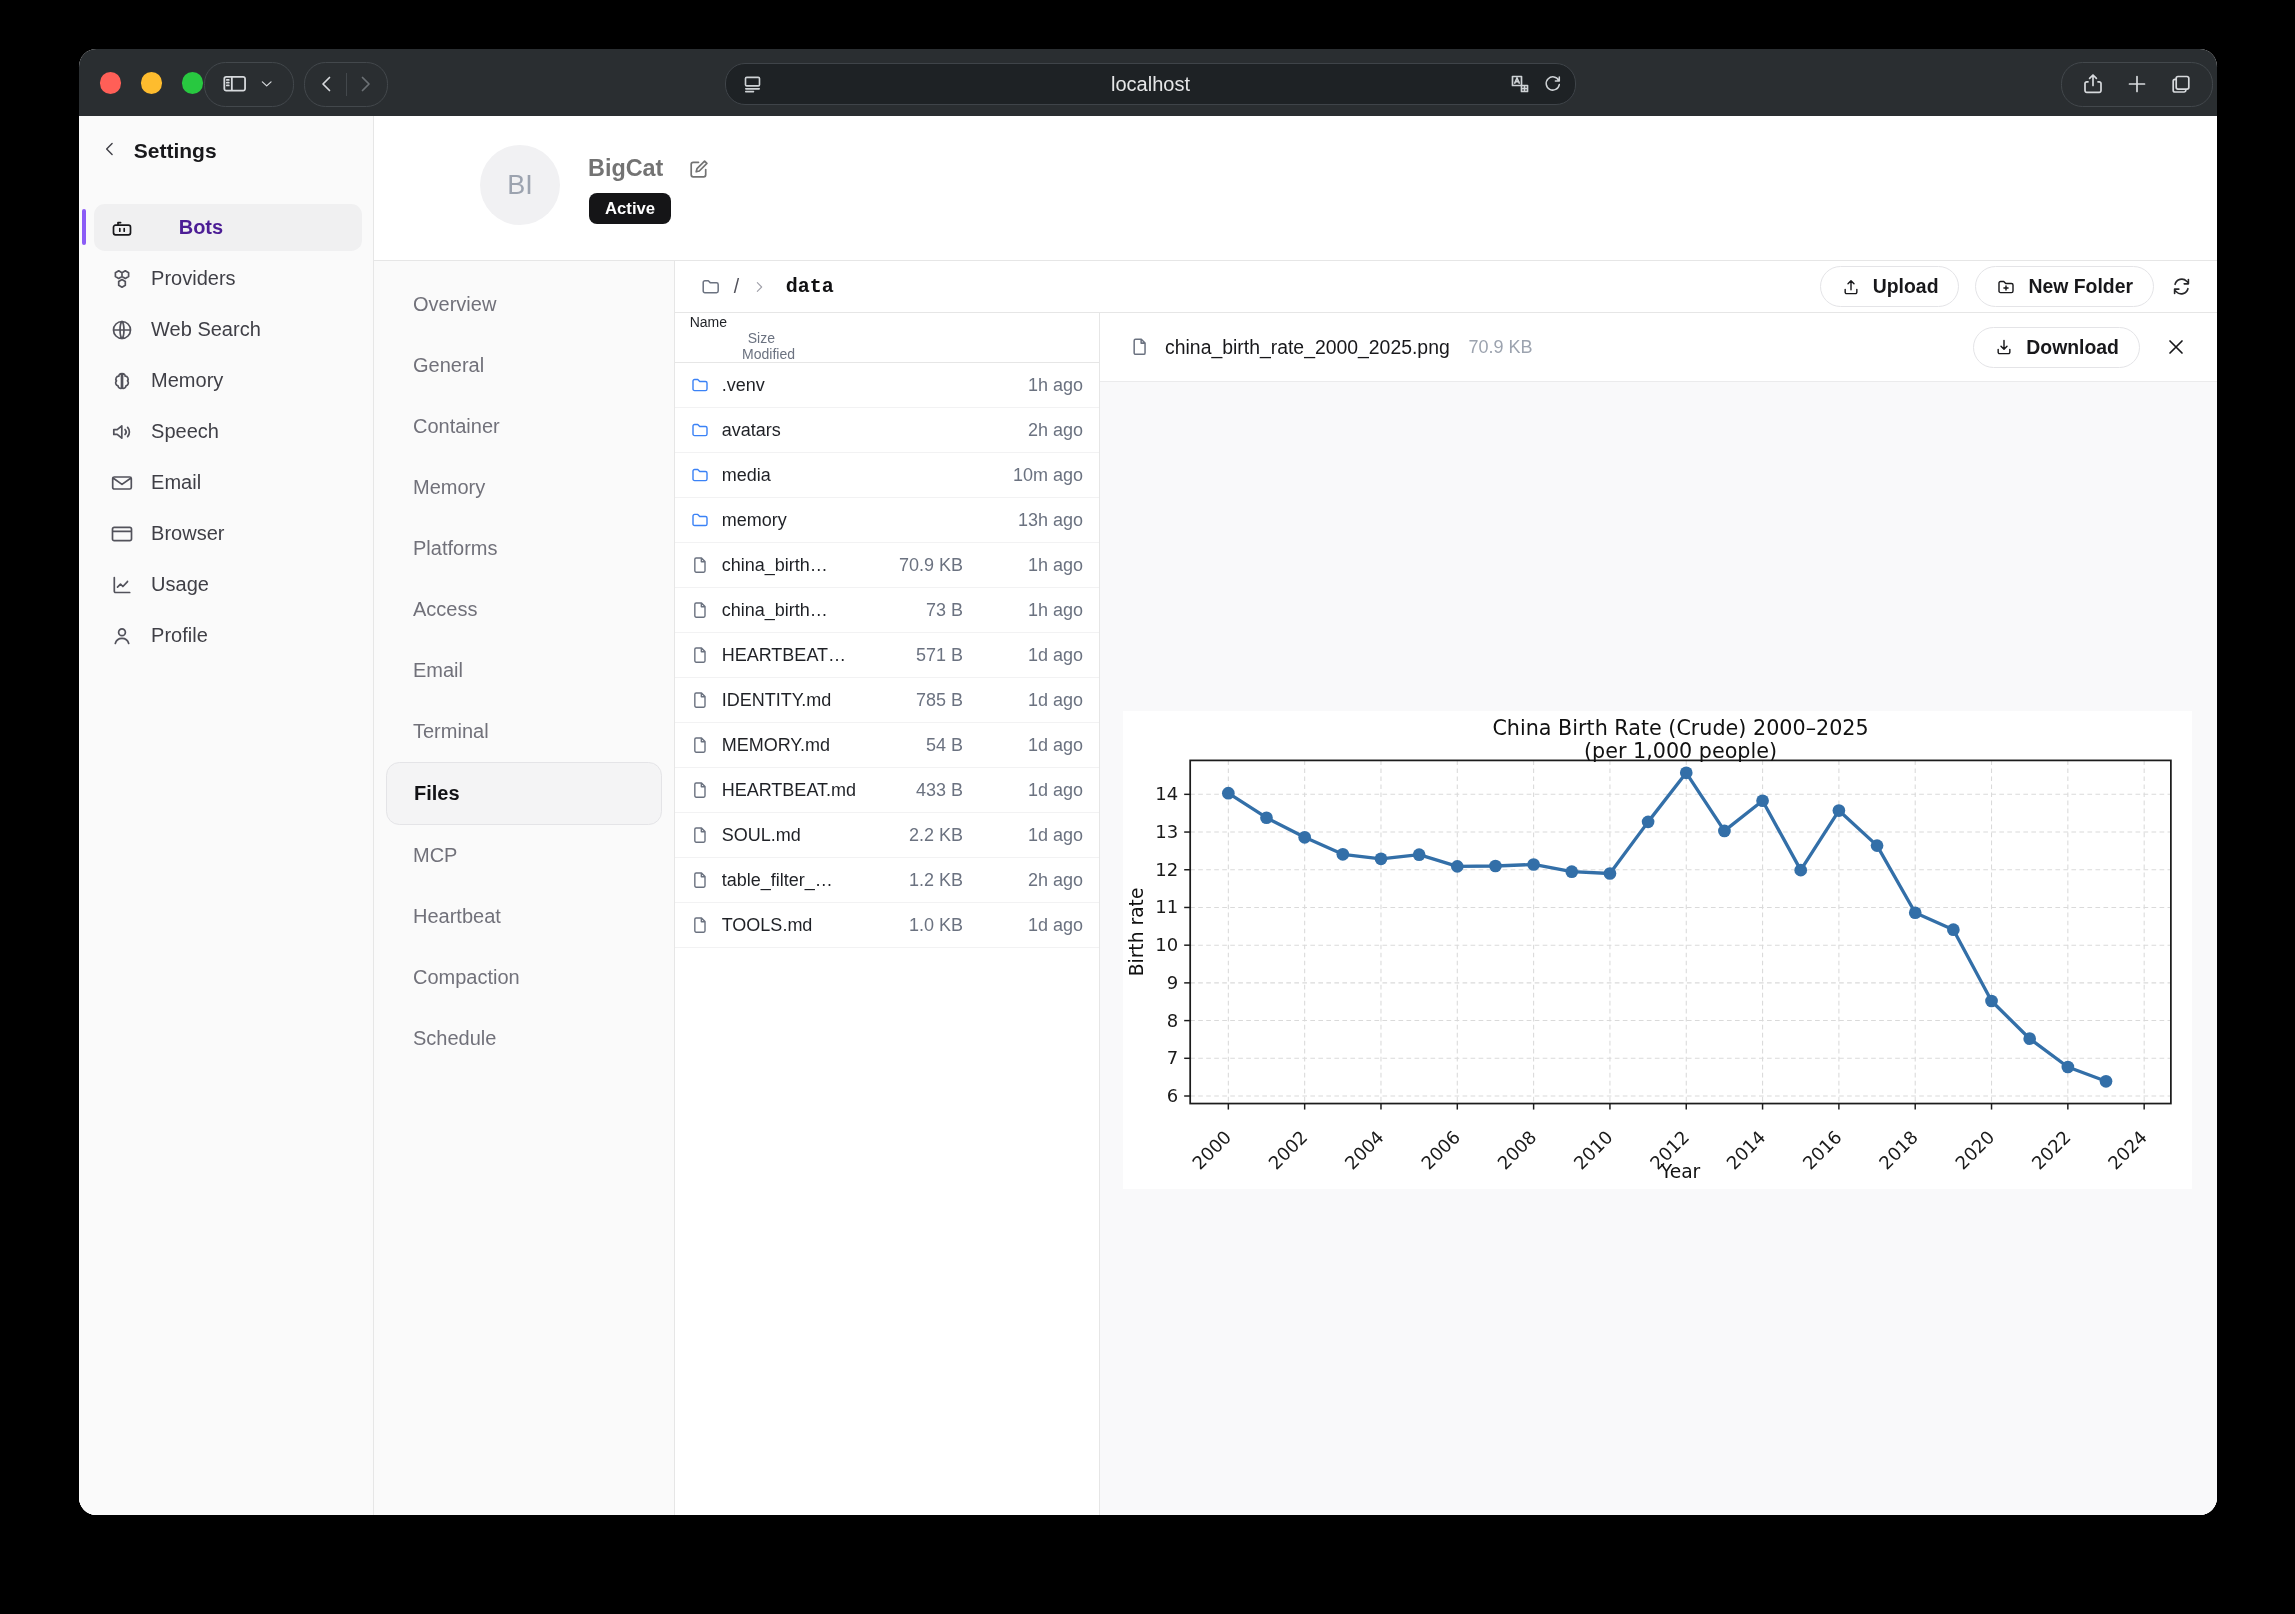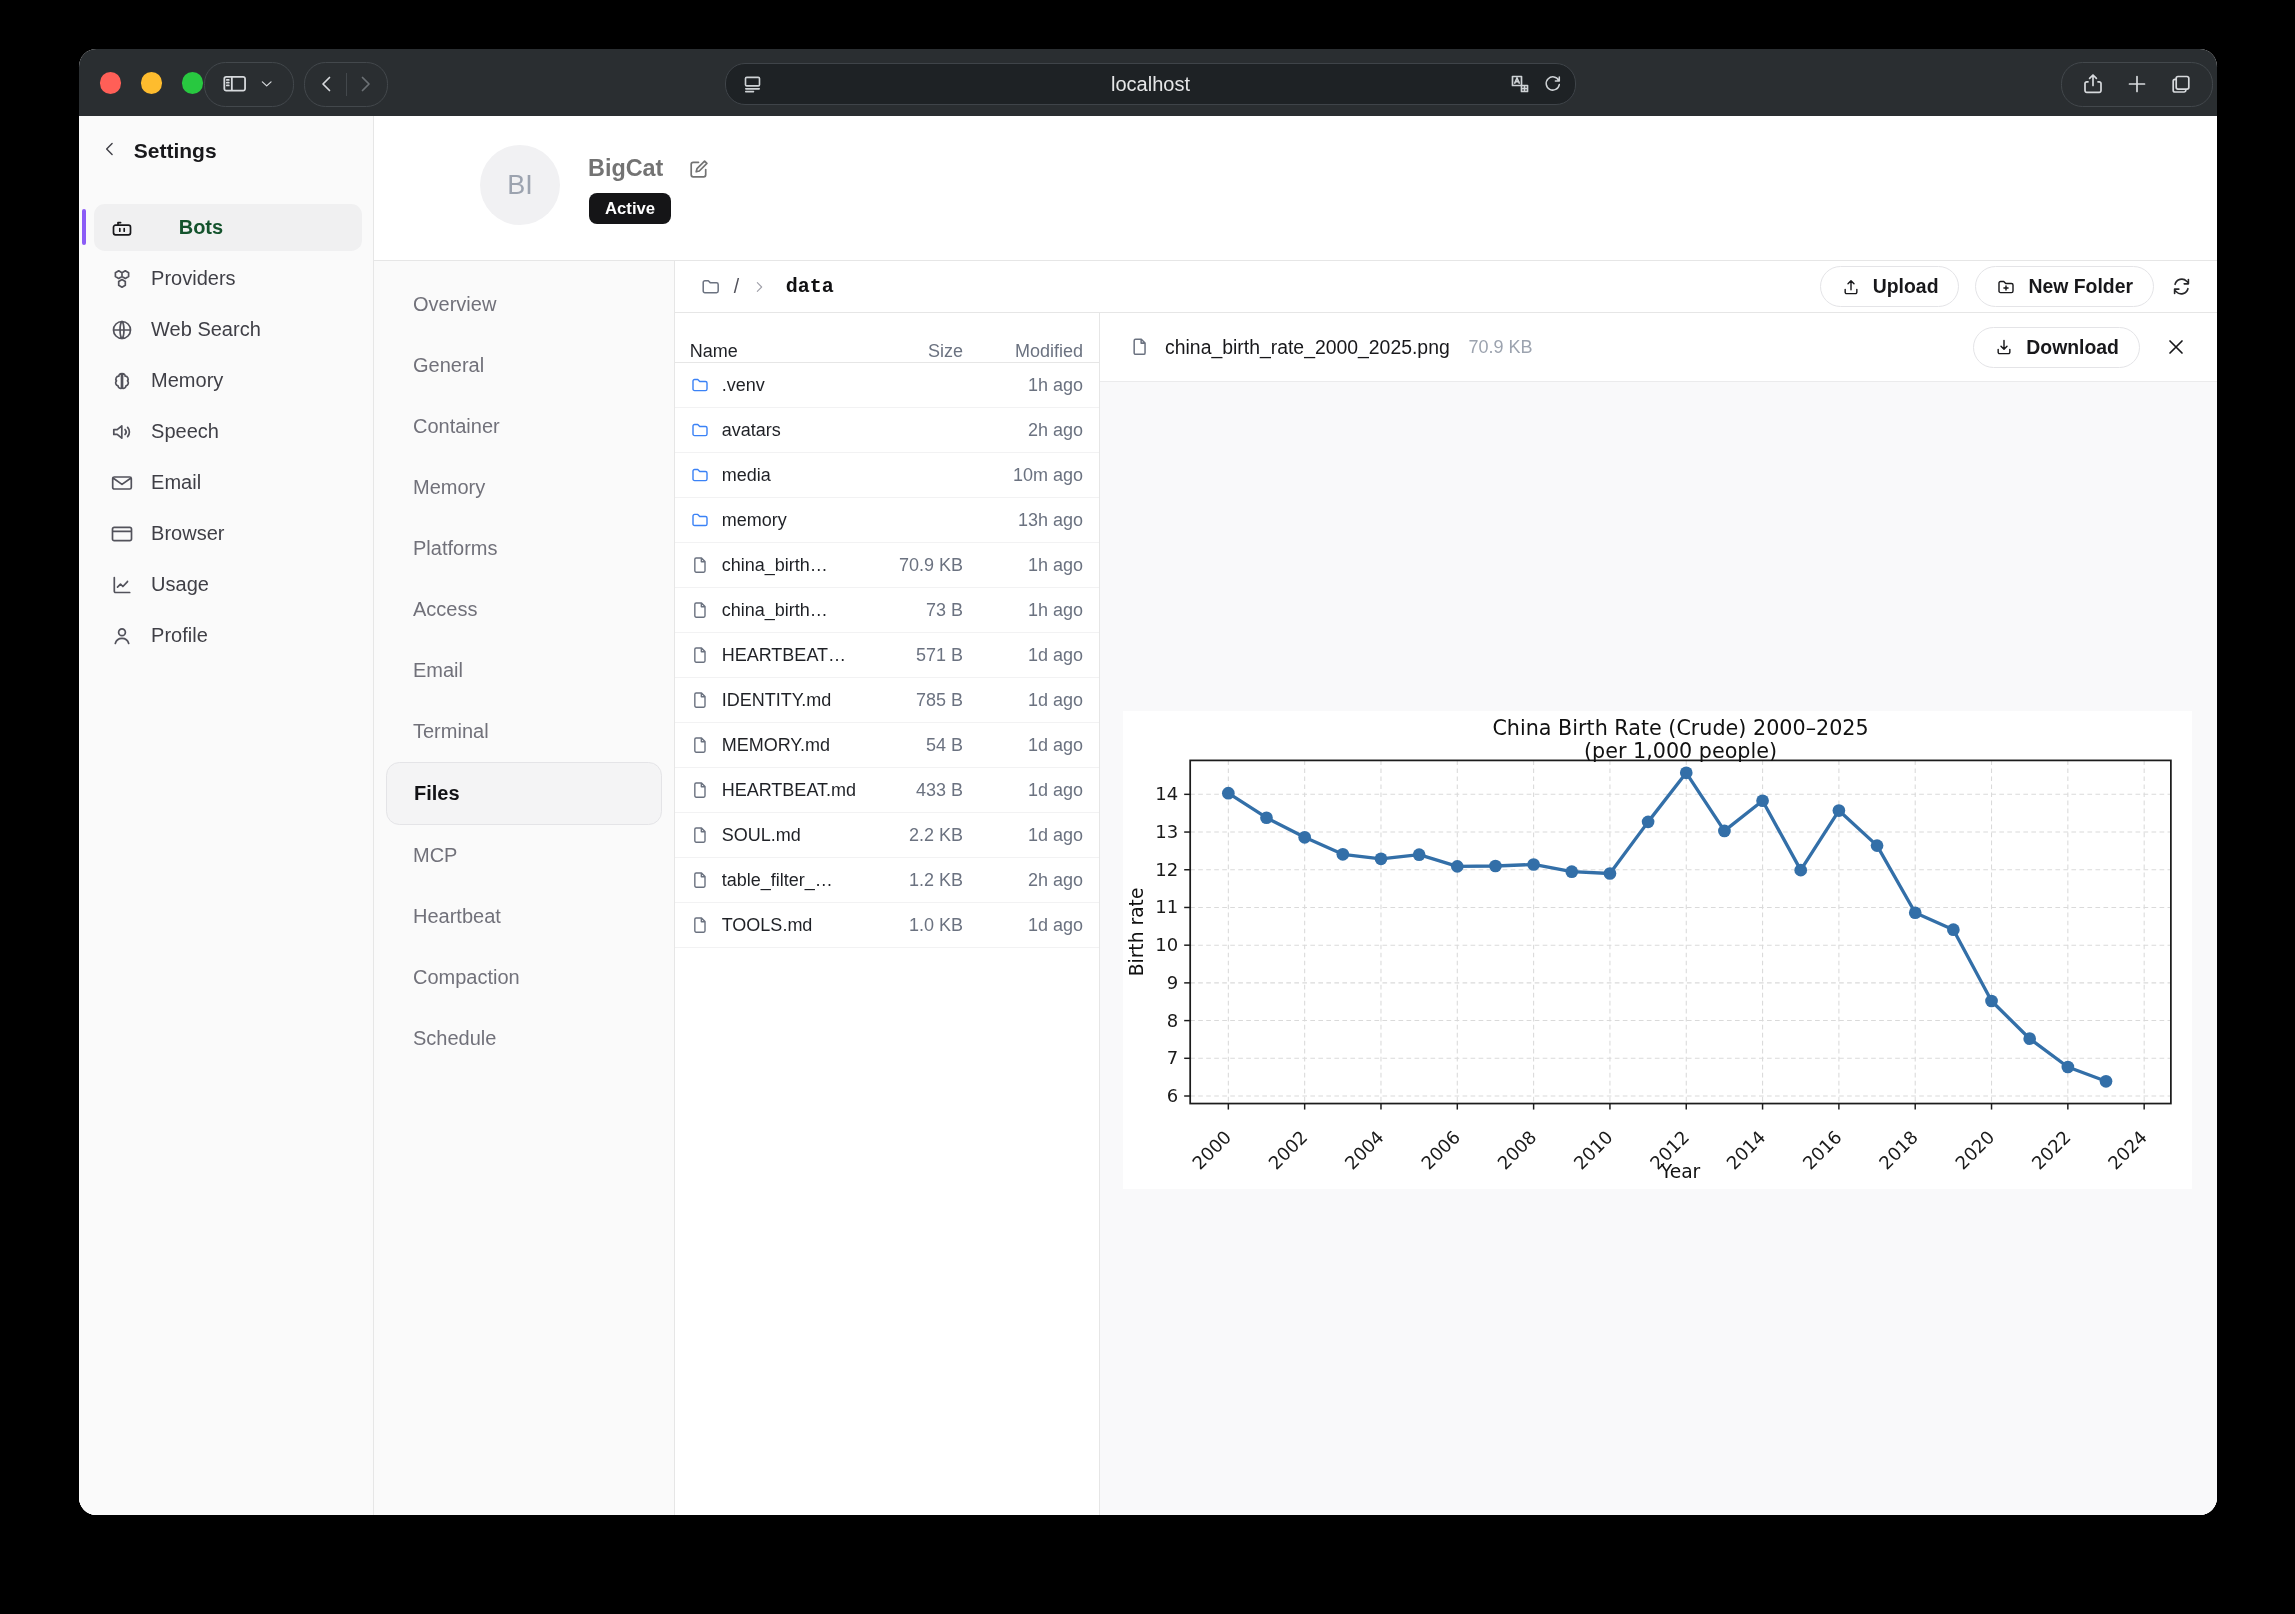--- a/index.html
+++ b/index.html
@@ -25,21 +25,21 @@
   
   .page{position:absolute;top:67px;left:0;right:0;bottom:0;display:flex;background:#fff;}
   .sidebar{width:295px;background:#fafafa;border-right:1px solid #e6e6e6;box-sizing:border-box;
            padding-top:23px;flex:none;}
   .sb-head{display:flex;align-items:flex-start;gap:13.4px;padding-left:21.4px;color:#18181b;}
   .sb-head .t{font-size:21px;font-weight:700;}
   .sb-list{margin-top:41px;display:flex;flex-direction:column;gap:4px;}
   .sideitem{position:relative;height:47px;margin:0 10.7px 0 14.7px;display:flex;align-items:center;gap:17.4px;
             padding-left:16px;border-radius:10.7px;color:#3f3f46;font-size:20px;font-weight:500;}
   .sideitem .ic{color:#52525b;}
-  .sideitem.active{background:#f0f0f1;color:#14532d;font-weight:700;gap:45px;}
+  .sideitem.active{background:#f0f0f1;color:#4c1d95;font-weight:700;gap:45px;}
   .sideitem.active .ic{color:#18181b;}
   .sideitem.active::before{content:"";position:absolute;left:-12px;top:5.3px;width:4.7px;height:36px;
                            border-radius:2.7px;background:#8b5cf6;}
   .rightcol{flex:1;display:flex;flex-direction:column;min-width:0;}
   .profilehead{height:144px;background:#fff;border-bottom:1px solid #e6e6e6;position:relative;flex:none;}
   .avatar{position:absolute;left:106px;top:29px;width:80px;height:80px;border-radius:50%;background:#f1f1f3;
           display:flex;align-items:center;justify-content:center;font-size:27px;color:#9ca3af;}
   .botname{position:absolute;left:214px;top:39px;font-size:23.4px;font-weight:700;color:#737373;display:flex;gap:24px;align-items:center;}
   .badge{position:absolute;left:215px;top:77px;height:31px;border-radius:8px;background:#151517;color:#fff;
          display:inline-flex;align-items:center;padding:0 16px;font-size:16.7px;font-weight:700;}
@@ -54,22 +54,22 @@
   .crumbs{display:flex;align-items:center;gap:12px;margin-left:25.4px;color:#52525b;}
   .crumbs .slash{font-size:19.4px;color:#52525b;}
   .crumbs .chev{color:#a1a1aa;}
   .crumbs .cur{font-size:20px;font-weight:700;color:#111113;margin-left:6.7px;font-family:Liberation Mono, monospace;}
   .crumbactions{margin-left:auto;display:flex;align-items:center;gap:16px;margin-right:24px;}
   .actbtn{height:41px;border:1px solid #e4e4e7;background:#fff;border-radius:21px;display:flex;
           align-items:center;gap:12px;padding:0 20px;font-size:19.4px;font-weight:600;color:#18181b;}
   .mainrow{flex:1;display:flex;min-height:0;}
   
   .filetable{width:425px;flex:none;border-right:1px solid #e6e6e6;box-sizing:border-box;background:#fff;}
-  .thead{height:49px;display:flex;align-items:flex-end;border-bottom:1px solid #e6e6e6;color:#6b7280;
-         font-size:18px;}
+  .thead{height:49px;display:flex;align-items:flex-start;border-bottom:1px solid #e6e6e6;color:#6b7280;
+         font-size:14px;flex-direction:column;}
   .trow{height:44px;display:flex;align-items:center;border-bottom:0.7px solid #f2f2f3;font-size:18px;}
   .c-name{flex:1;display:flex;align-items:center;gap:12px;padding-left:14.7px;min-width:0;color:#1f2126;}
   .c-name .nm{white-space:nowrap;overflow:hidden;text-overflow:ellipsis;}
   .c-size{width:100px;text-align:right;color:#6b7280;flex:none;}
   .c-mod{width:120px;text-align:right;color:#6b7280;flex:none;padding-right:16px;} .fdoc{color:#6b7280;}
   
   .preview{flex:1;display:flex;flex-direction:column;min-width:0;}
   .pvhead{height:68px;background:#fff;border-bottom:1px solid #ebebec;display:flex;align-items:center;
           padding:0 29px;gap:14.7px;flex:none;}
   .pvhead .fn{font-size:19.4px;font-weight:400;color:#18181b;}

